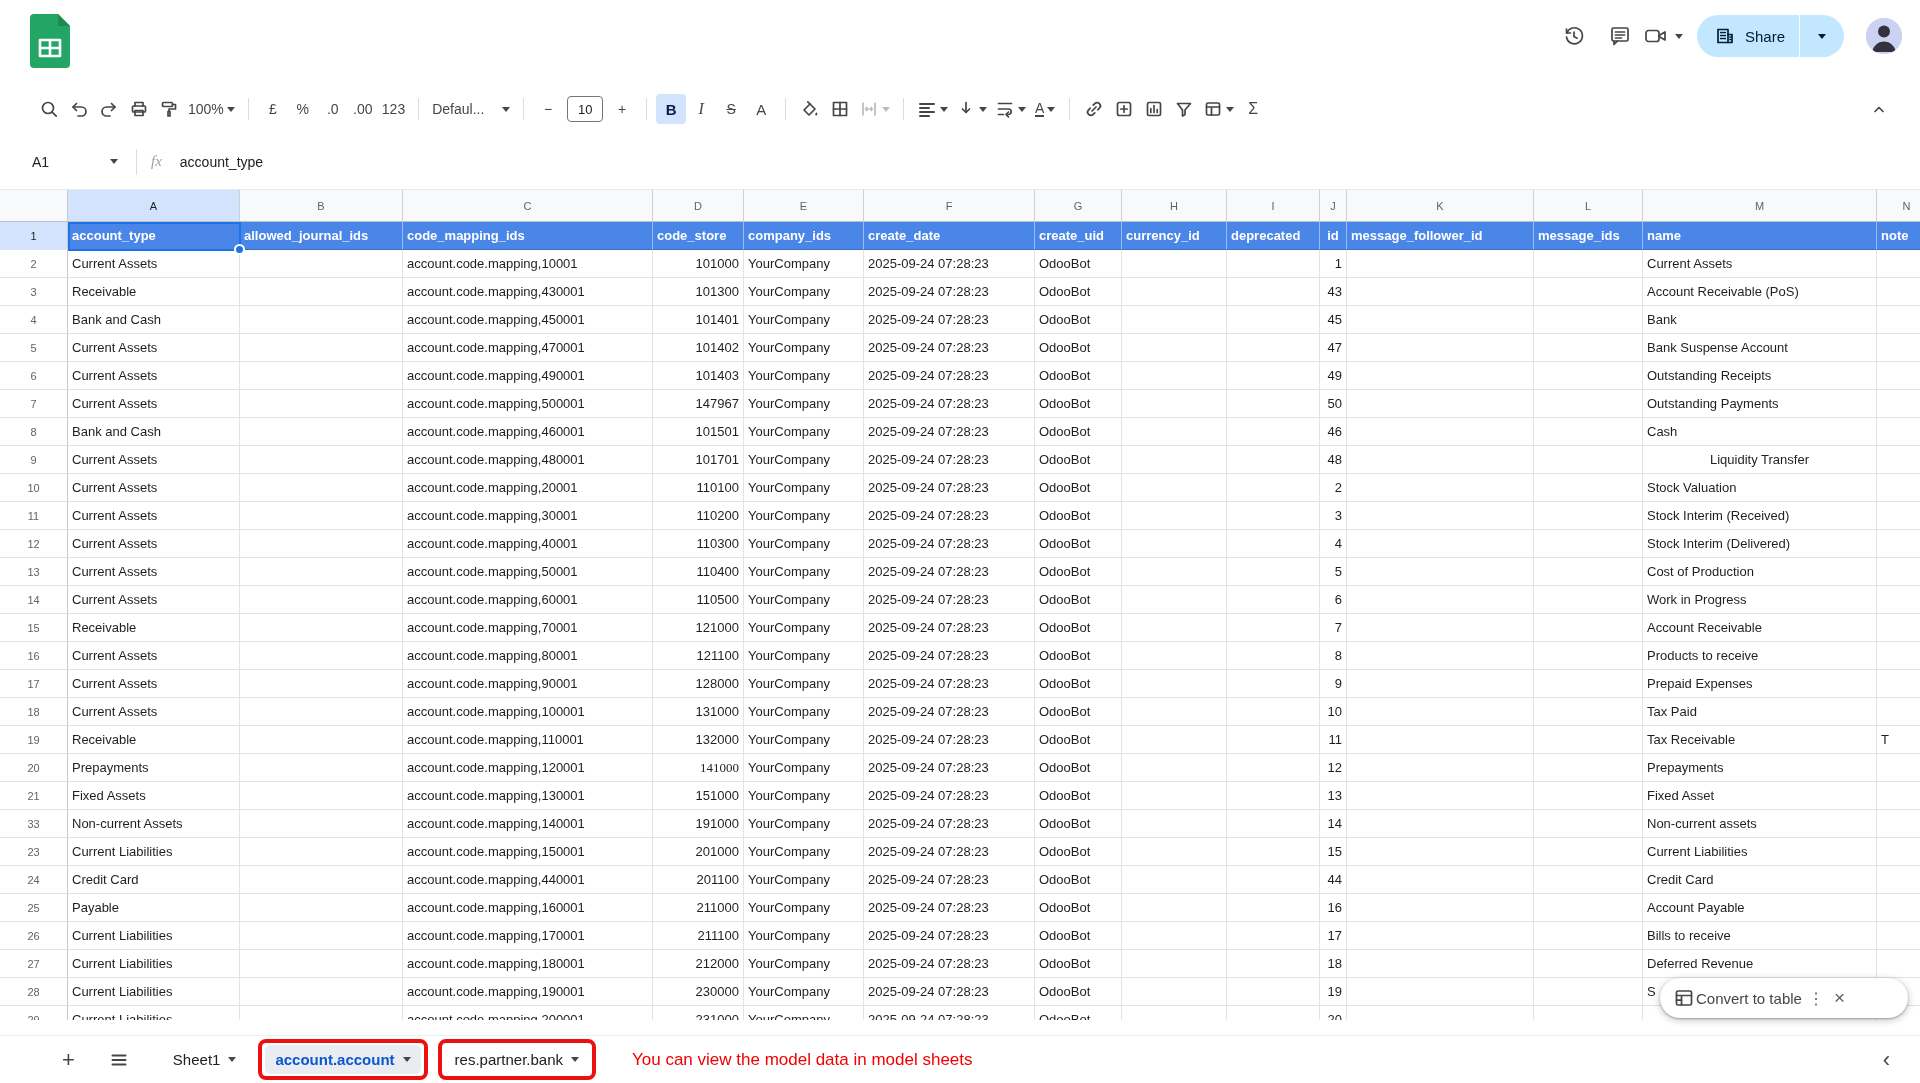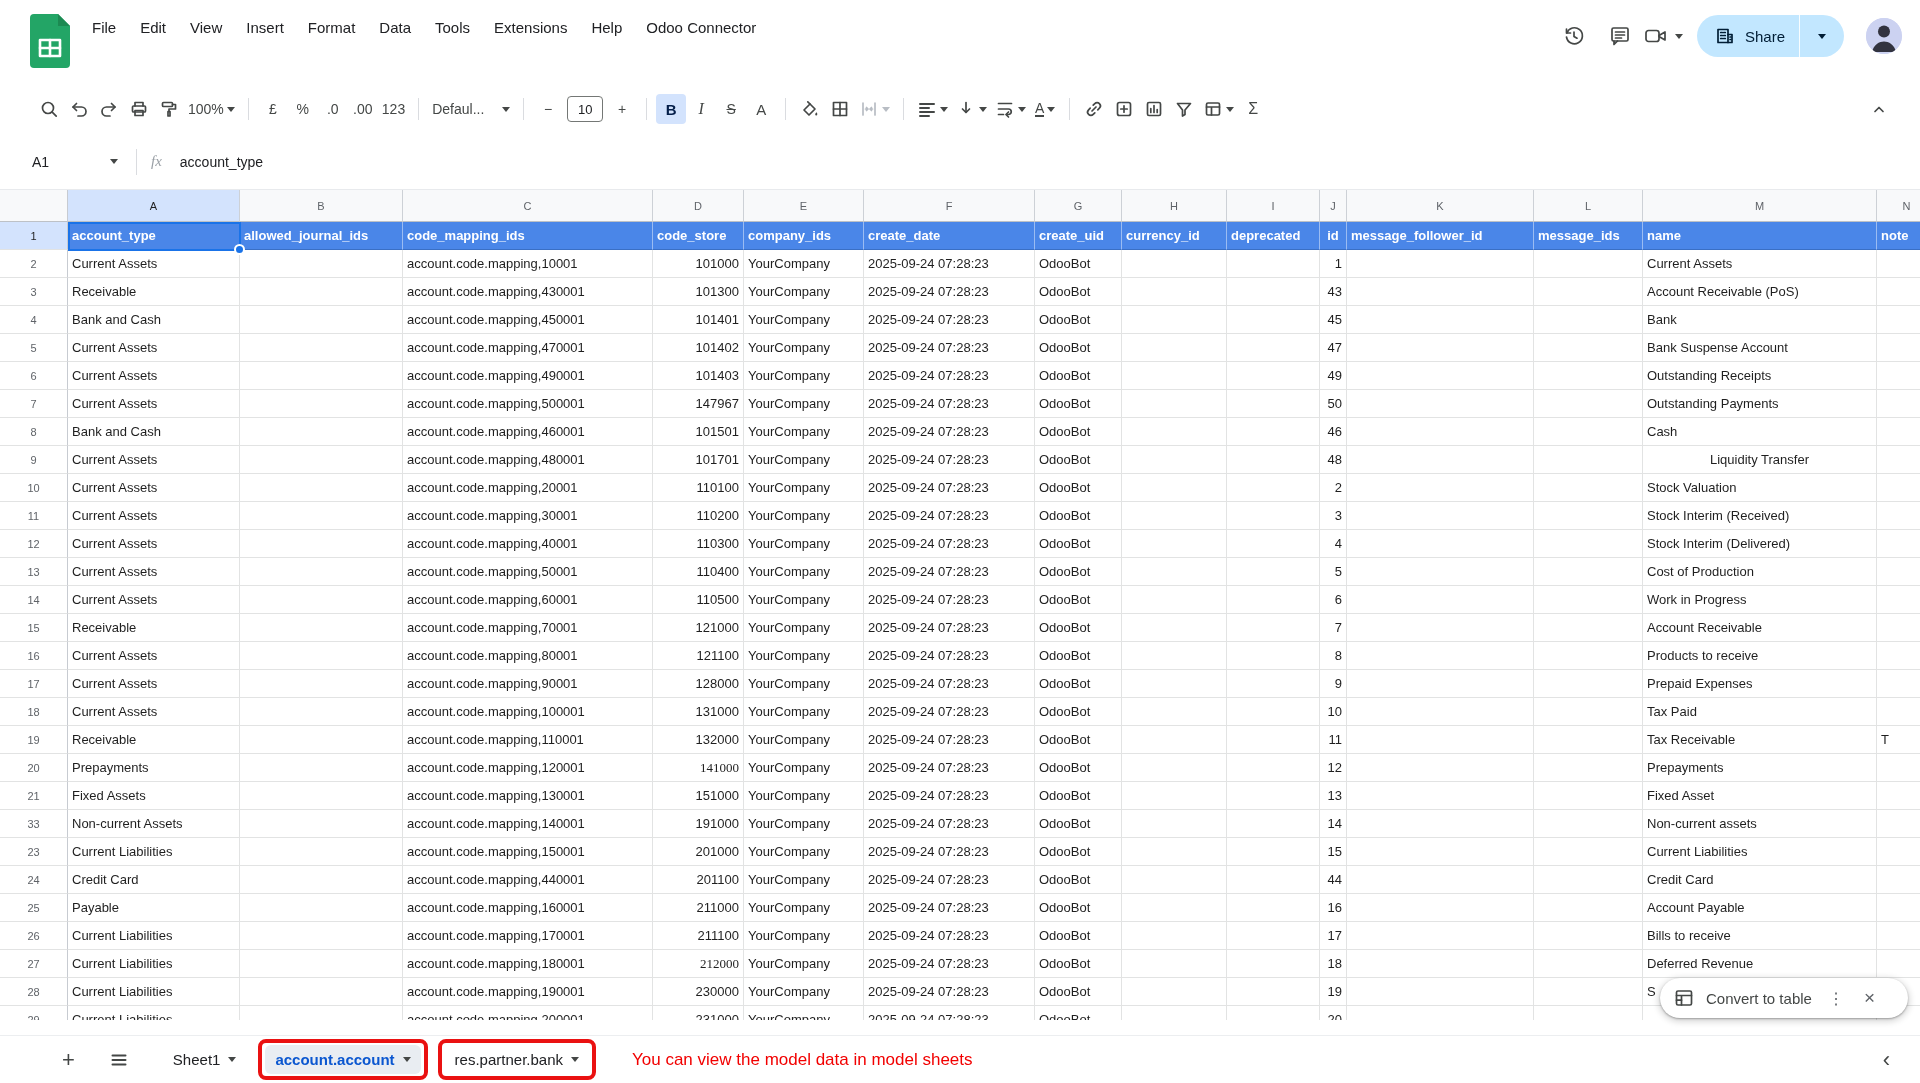--- a/index.html
+++ b/index.html
@@ -72,21 +72,21 @@
     line-height:27px; white-space:nowrap; overflow:hidden; color:#1f1f1f; }
   .cell.num { text-align:right; }
   .hrow .cell { background:#4a86e8; color:#fff; font-weight:700; border-right:1px solid rgba(255,255,255,.45);
     border-bottom:1px solid #3a6fc4; }
   .a1-outline { position:absolute; left:68px; top:32px; width:173px; height:29px; border:2px solid #1a73e8; pointer-events:none; }
   .fill-handle { position:absolute; left:234px; top:54px; width:11px; height:11px; border-radius:50%;
     background:#1a73e8; border:2px solid #fff; }
   
   .convert-popup { position:absolute; left:1660px; top:978px; height:40px; min-width:248px; background:#fff;
     border-radius:20px; box-shadow:0 1px 2px rgba(0,0,0,.3), 0 2px 6px 2px rgba(0,0,0,.15);
-    display:flex; align-items:center; padding:0 12px 0 14px; gap:12px; z-index:5; }
+    display:flex; align-items:center; padding:0 12px 0 14px; gap:2px; z-index:5; }
   .convert-label { font-size:15px; color:#444746; }
   .kebab { font-size:16px; color:#5f6368; letter-spacing:0; padding:0 4px; }
   .popup-close { font-size:19px; color:#5f6368; padding:0 4px; }
   
   .sheetbar { position:absolute; left:0; top:1035px; width:1920px; height:48px; background:#fff;
     border-top:1px solid #eceef0; display:flex; align-items:center; padding-left:62px; }
   .sbtn { color:#444746; margin-right:34px; display:flex; align-items:center; }
   .plus-glyph { font-size:22px; line-height:20px; }
   .tab { display:flex; align-items:center; gap:8px; font-size:15px; color:#202124; padding:6px 10px; }
   .tab-sheet1 { margin-right:12px; }
@@ -100,32 +100,20 @@
 <body>
 
 <div class="titlebar">
   <svg class="logo ico" width="40" height="54" viewBox="0 0 40 54" style="stroke:none;">
     <path d="M4 0h24l12 12v38a4 4 0 0 1-4 4H4a4 4 0 0 1-4-4V4a4 4 0 0 1 4-4z" fill="#23a566"></path>
     <path d="M28 0l12 12H28z" fill="#1c8a52"></path>
     <path d="M10 26h20v16H10z" fill="none" stroke="#fff" stroke-width="2.6"></path>
     <path d="M10 34h20M20 26v16" stroke="#fff" stroke-width="2.6"></path>
   </svg>
   <div class="title-block">
-    <nav class="menu-bar" id="menu-bar">
-        <span class="menu-item">File</span>
-        <span class="menu-item">Edit</span>
-        <span class="menu-item">View</span>
-        <span class="menu-item">Insert</span>
-        <span class="menu-item">Format</span>
-        <span class="menu-item">Data</span>
-        <span class="menu-item">Tools</span>
-        <span class="menu-item">Extensions</span>
-        <span class="menu-item">Help</span>
-        <span class="menu-item">Odoo Connector</span>
-      </nav>
   </div>
   <div class="titlebar-right">
     <div class="hbtn">
       <svg class="ico" width="24" height="24" viewBox="0 0 24 24">
         <path d="M4.5 5v4h4"></path>
         <path d="M4.9 9a8 8 0 1 1-.4 4"></path>
         <path d="M12 8v4.4l3 1.8"></path>
       </svg>
     </div>
     <div class="hbtn">
@@ -780,21 +768,21 @@
         <div class="cell" style="width: 187px;"></div>
         <div class="cell" style="width: 109px;"></div>
         <div class="cell" style="width: 234px;">Bills to receive</div>
         <div class="cell" style="width: 60px;"></div>
       </div>
       <div class="grow">
         <div class="rownum">27</div>
         <div class="cell" style="width: 172px;">Current Liabilities</div>
         <div class="cell" style="width: 163px;"></div>
         <div class="cell" style="width: 250px;">account.code.mapping,180001</div>
-        <div class="cell num" style="width: 91px; font-family: Liberation Serif, serif;">212000</div>
+        <div class="cell num" style="width: 91px;">212000</div>
         <div class="cell" style="width: 120px;">YourCompany</div>
         <div class="cell" style="width: 171px;">2025-09-24 07:28:23</div>
         <div class="cell" style="width: 87px;">OdooBot</div>
         <div class="cell" style="width: 105px;"></div>
         <div class="cell" style="width: 93px;"></div>
         <div class="cell num" style="width: 27px;">18</div>
         <div class="cell" style="width: 187px;"></div>
         <div class="cell" style="width: 109px;"></div>
         <div class="cell" style="width: 234px;">Deferred Revenue</div>
         <div class="cell" style="width: 60px;"></div>

